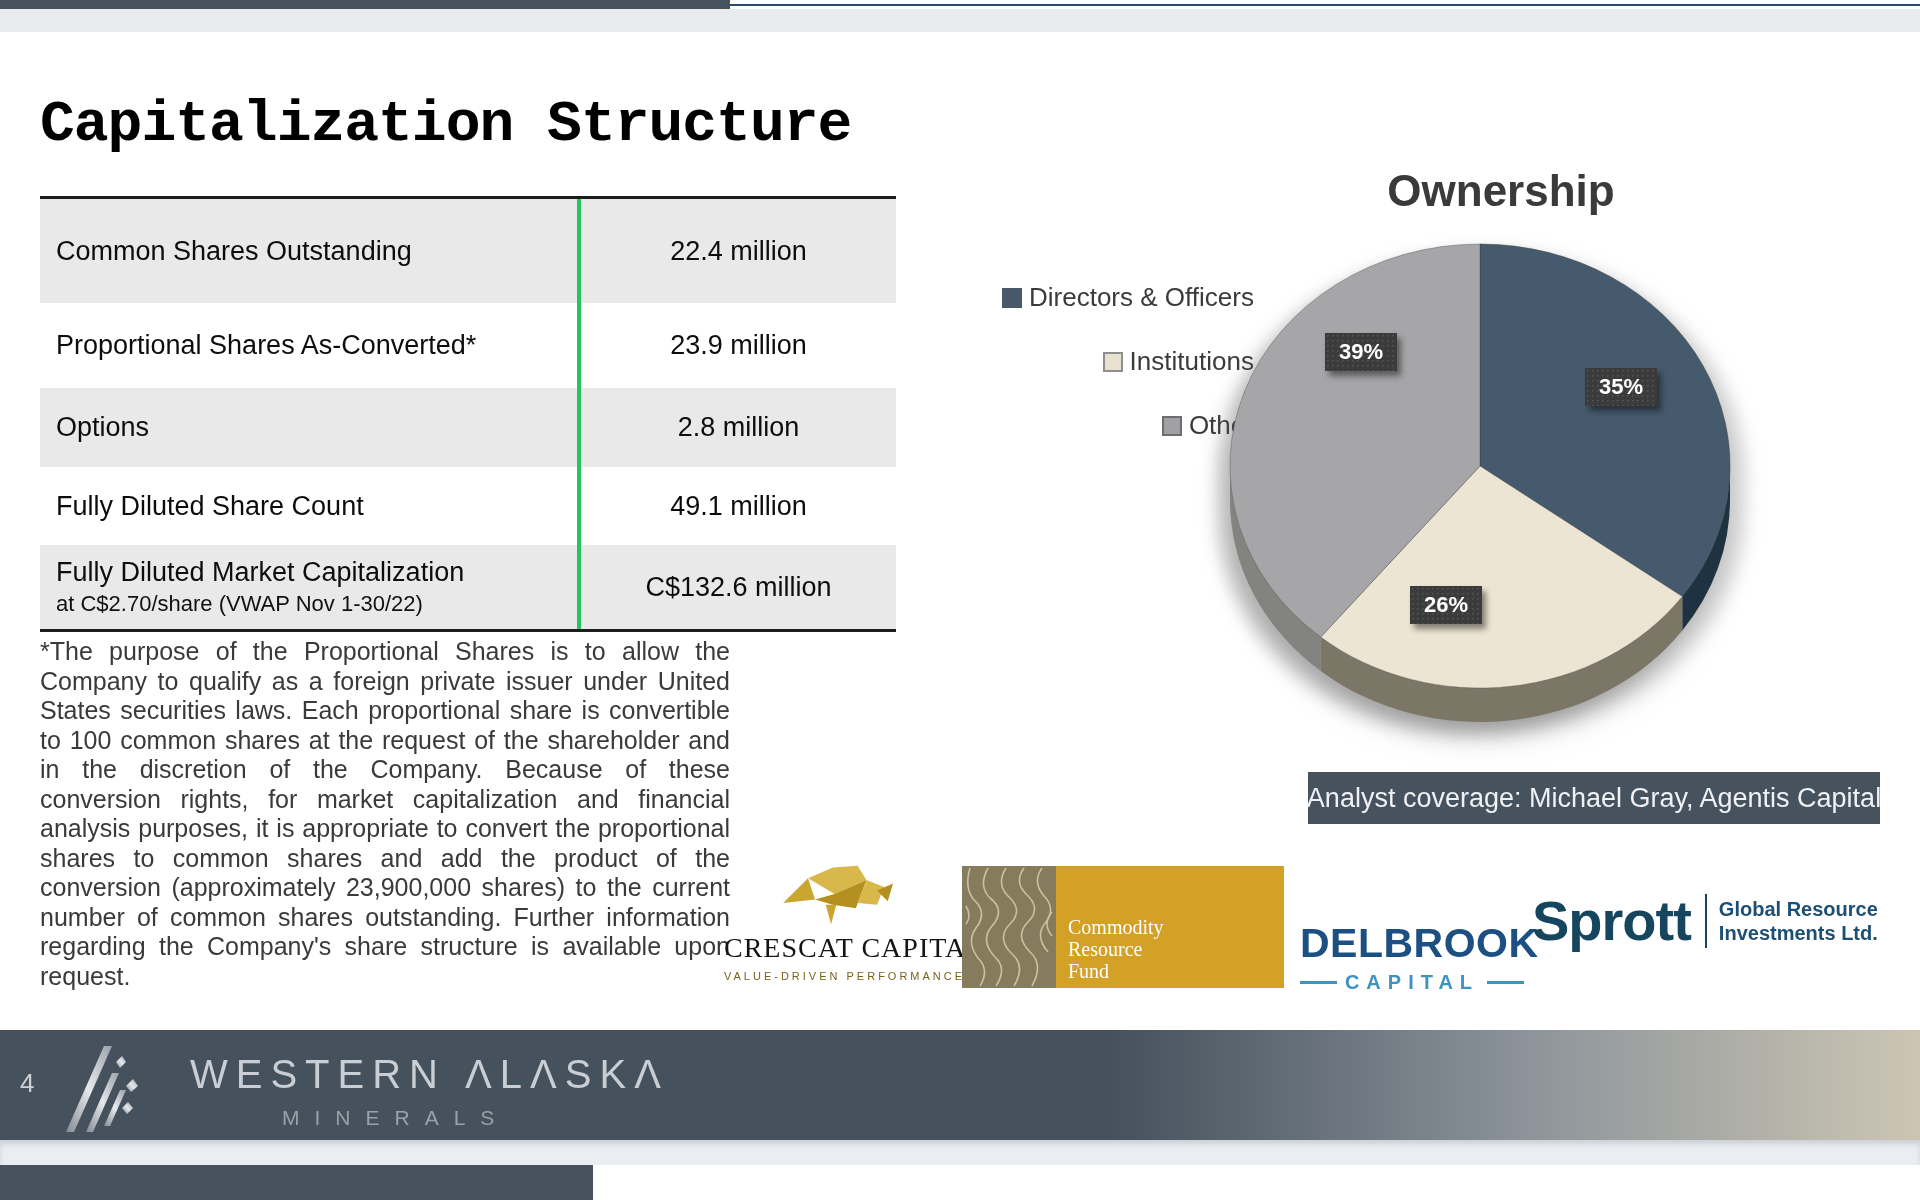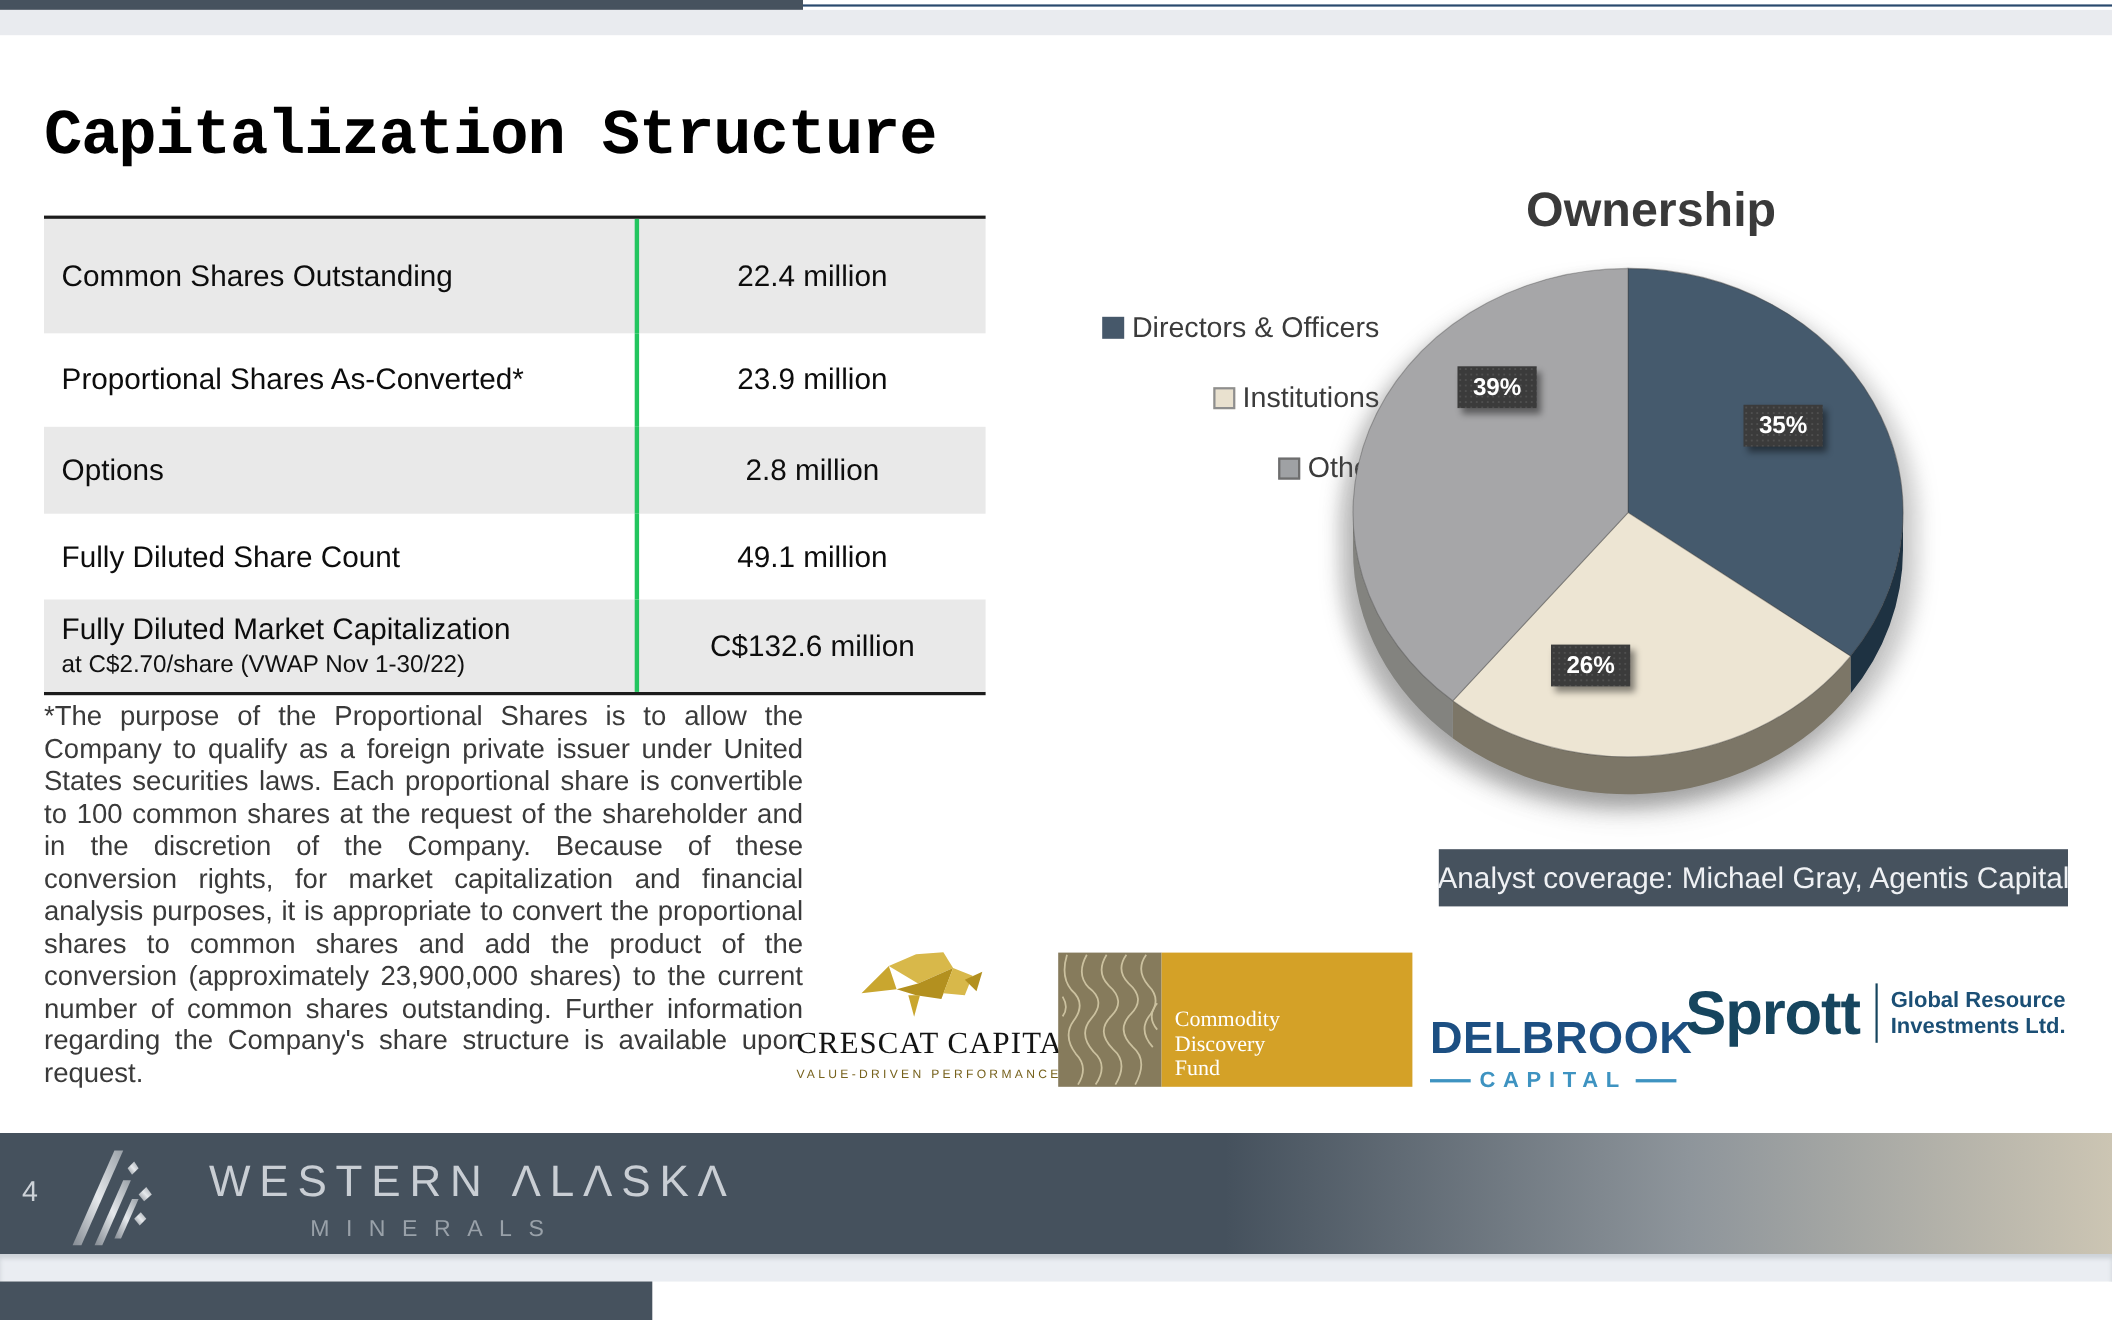--- a/index.html
+++ b/index.html
@@ -190,21 +190,21 @@
           <path d="M44 2 Q34 18 46 30 Q62 44 48 58 Q34 72 50 88 Q64 100 52 120"></path>
           <path d="M62 2 Q52 16 64 28 Q80 42 66 56 Q52 70 68 86 Q82 98 70 120"></path>
           <path d="M80 2 Q70 16 82 30 Q94 42 84 56 Q72 70 86 86"></path>
           <path d="M90 46 Q80 58 90 70"></path>
           <path d="M4 40 Q10 50 4 58"></path>
         </g>
       </svg>
     </div>
     <div class="cdf-right">
       <div>Commodity</div>
-      <div>Discovery</div>
+      <div>Resource</div>
       <div>Fund</div>
     </div>
   </div>
 
   <div class="delbrook">
     <div class="delbrook-name">DELBROOK</div>
     <div class="delbrook-capital">
       <span>CAPITAL</span>
     </div>
   </div>

